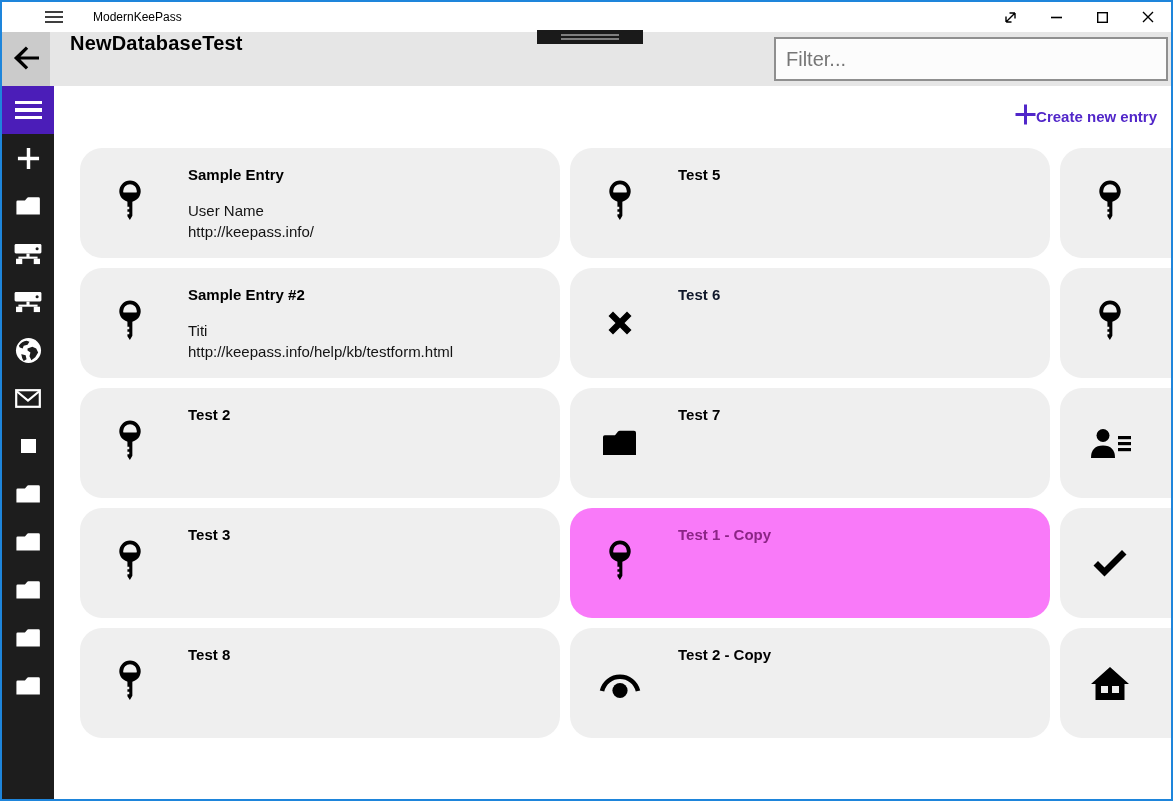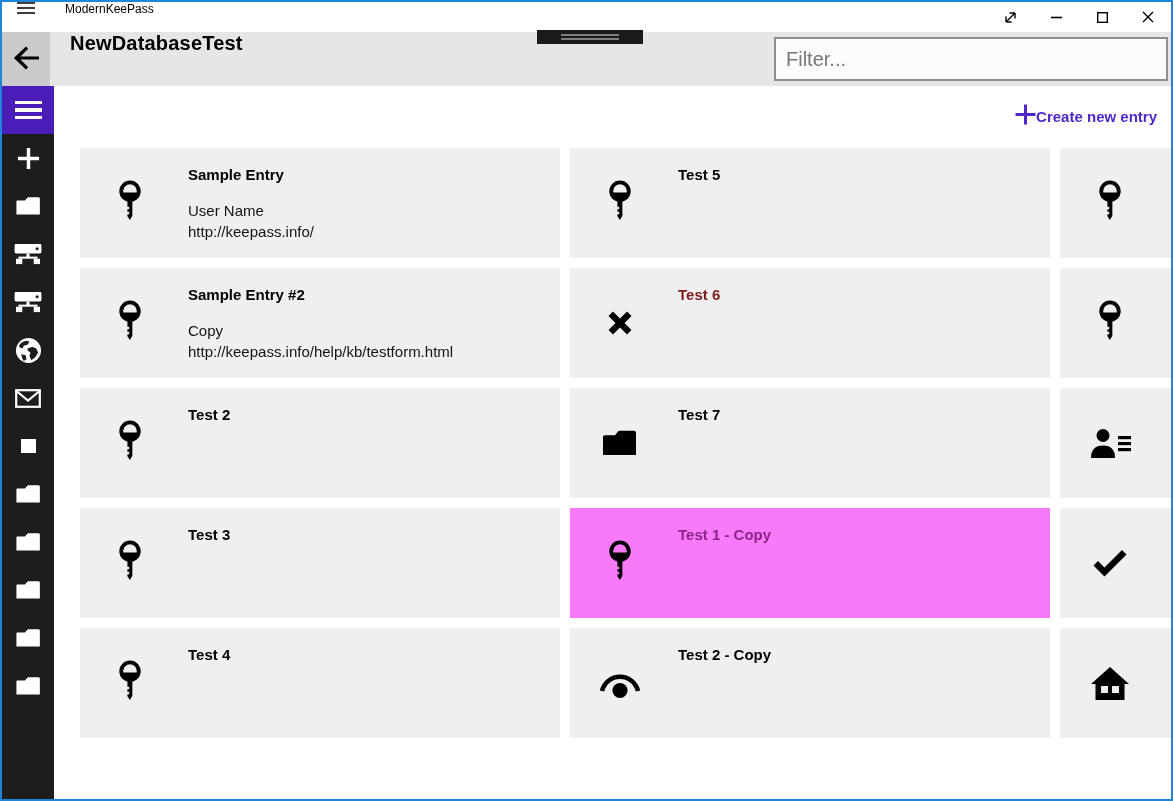--- a/index.html
+++ b/index.html
@@ -1,20 +1,20 @@
 <!DOCTYPE html>
 <html><head>
 <meta charset="utf-8">
 <style>
   * { margin:0; padding:0; box-sizing:border-box; }
   body { font-family:"Liberation Sans", sans-serif; background:#fff; }
   .window{ width:1173px; height:801px; border:2px solid #1e85db; position:relative; background:#fff; overflow:hidden; }
 
   
-  .titlebar{ height:30px; background:#fff; display:flex; align-items:flex-start; }
+  .titlebar{ height:30px; background:#fff; display:flex; align-items:center;margin-left:28px; }
   .tb-menu{ margin-left:15px; display:flex; align-items:center; cursor:pointer; }
   .tb-title{ margin-left:30px; font-size:12px; color:#000; }
   .tb-buttons{ margin-left:auto; display:flex; height:100%; }
   .tb-btn{ width:46px; height:30px; display:flex; align-items:center; justify-content:center; background:transparent; border:none; cursor:pointer; }
 
   
   .dragbar{ position:absolute; left:535px; top:28px; width:106px; height:14px; background:#1a1a1a; display:flex; flex-direction:column; align-items:center; justify-content:center; gap:2px; z-index:6; }
   .dragbar i{ display:block; width:58px; height:2px; background:#7f7f7f; }
 
   
@@ -31,26 +31,26 @@
   .side-item.hamburger{ background:#4b1db8; flex-direction:column; gap:4px; }
   .side-item.hamburger i{ display:block; width:27px; height:3.6px; background:#fff; }
   .side-item.first{ margin-top:2px; }
 
   .main{ flex:1; position:relative; overflow:hidden; background:#fff; }
   .create-entry{ position:absolute; top:18px; right:14px; display:flex; align-items:center; color:#5126c9; font-size:15px; font-weight:600; cursor:pointer; }
 
   .grid{ position:absolute; left:26px; top:62px; width:1460px; display:grid;
          grid-template-columns:repeat(3,480px); grid-template-rows:repeat(5,110px);
          grid-auto-flow:column; gap:10px; }
-  .card{ background:#efefef; display:flex; overflow:hidden; cursor:pointer; }
+  .card{ background:#efefef; display:flex; overflow:hidden; cursor:pointer;border-radius:22px; }
   .card-icon{ width:100px; flex:none; display:flex; align-items:center; justify-content:center; }
   .card-text{ flex:1; padding-top:17px; padding-left:8px; font-size:15px; }
   .card-title{ font-weight:600; color:#000; line-height:20px; }
   .card-sub{ margin-top:15px; line-height:21px; color:#141414; }
-  .card.green .card-title{ color:#7f1d1d; }
+  .card.green .card-title{ color:#0f172a; }
   .card.selected{ background:#f97af9;justify-content:space-between; }
   .card.selected .card-title{ color:#8b2586; }
 </style>
 </head>
 <body>
 
 <div class="window">
 
   <div class="titlebar">
     <span class="tb-menu">
@@ -240,21 +240,21 @@
           <span class="card-icon">
             <svg width="30" height="48" viewBox="0 0 28 44">
                 <circle cx="14" cy="11" r="8.2" fill="none" stroke="#000" stroke-width="3.6"></circle>
                 <path d="M5.9 12.3 a8.2 8.2 0 0 0 16.2 0 z" fill="#000"></path>
                 <path d="M11.6 19 h4.6 v14.8 l-2.3 4 -2.3-3.4 v-1.8 h1.7 v-2.4 h-1.7 v-2.4 h1.7 v-2.4 h-1.7 z" fill="#000"></path>
               </svg>
           </span>
           <div class="card-text">
             <div class="card-title">Sample Entry #2</div>
             <div class="card-sub">
-              <div>Copy</div>
+              <div>Titi</div>
               <div>http://keepass.info/help/kb/testform.html</div>
             </div>
           </div>
         </div>
 
         <div class="card">
           <span class="card-icon">
             <svg width="30" height="48" viewBox="0 0 28 44">
                 <circle cx="14" cy="11" r="8.2" fill="none" stroke="#000" stroke-width="3.6"></circle>
                 <path d="M5.9 12.3 a8.2 8.2 0 0 0 16.2 0 z" fill="#000"></path>
@@ -281,21 +281,21 @@
 
         <div class="card">
           <span class="card-icon">
             <svg width="30" height="48" viewBox="0 0 28 44">
                 <circle cx="14" cy="11" r="8.2" fill="none" stroke="#000" stroke-width="3.6"></circle>
                 <path d="M5.9 12.3 a8.2 8.2 0 0 0 16.2 0 z" fill="#000"></path>
                 <path d="M11.6 19 h4.6 v14.8 l-2.3 4 -2.3-3.4 v-1.8 h1.7 v-2.4 h-1.7 v-2.4 h1.7 v-2.4 h-1.7 z" fill="#000"></path>
               </svg>
           </span>
           <div class="card-text">
-              <div class="card-title">Test 4</div>
+              <div class="card-title">Test 8</div>
             </div>
         </div>
 
         <div class="card">
           <span class="card-icon">
             <svg width="30" height="48" viewBox="0 0 28 44">
                 <circle cx="14" cy="11" r="8.2" fill="none" stroke="#000" stroke-width="3.6"></circle>
                 <path d="M5.9 12.3 a8.2 8.2 0 0 0 16.2 0 z" fill="#000"></path>
                 <path d="M11.6 19 h4.6 v14.8 l-2.3 4 -2.3-3.4 v-1.8 h1.7 v-2.4 h-1.7 v-2.4 h1.7 v-2.4 h-1.7 z" fill="#000"></path>
               </svg>

